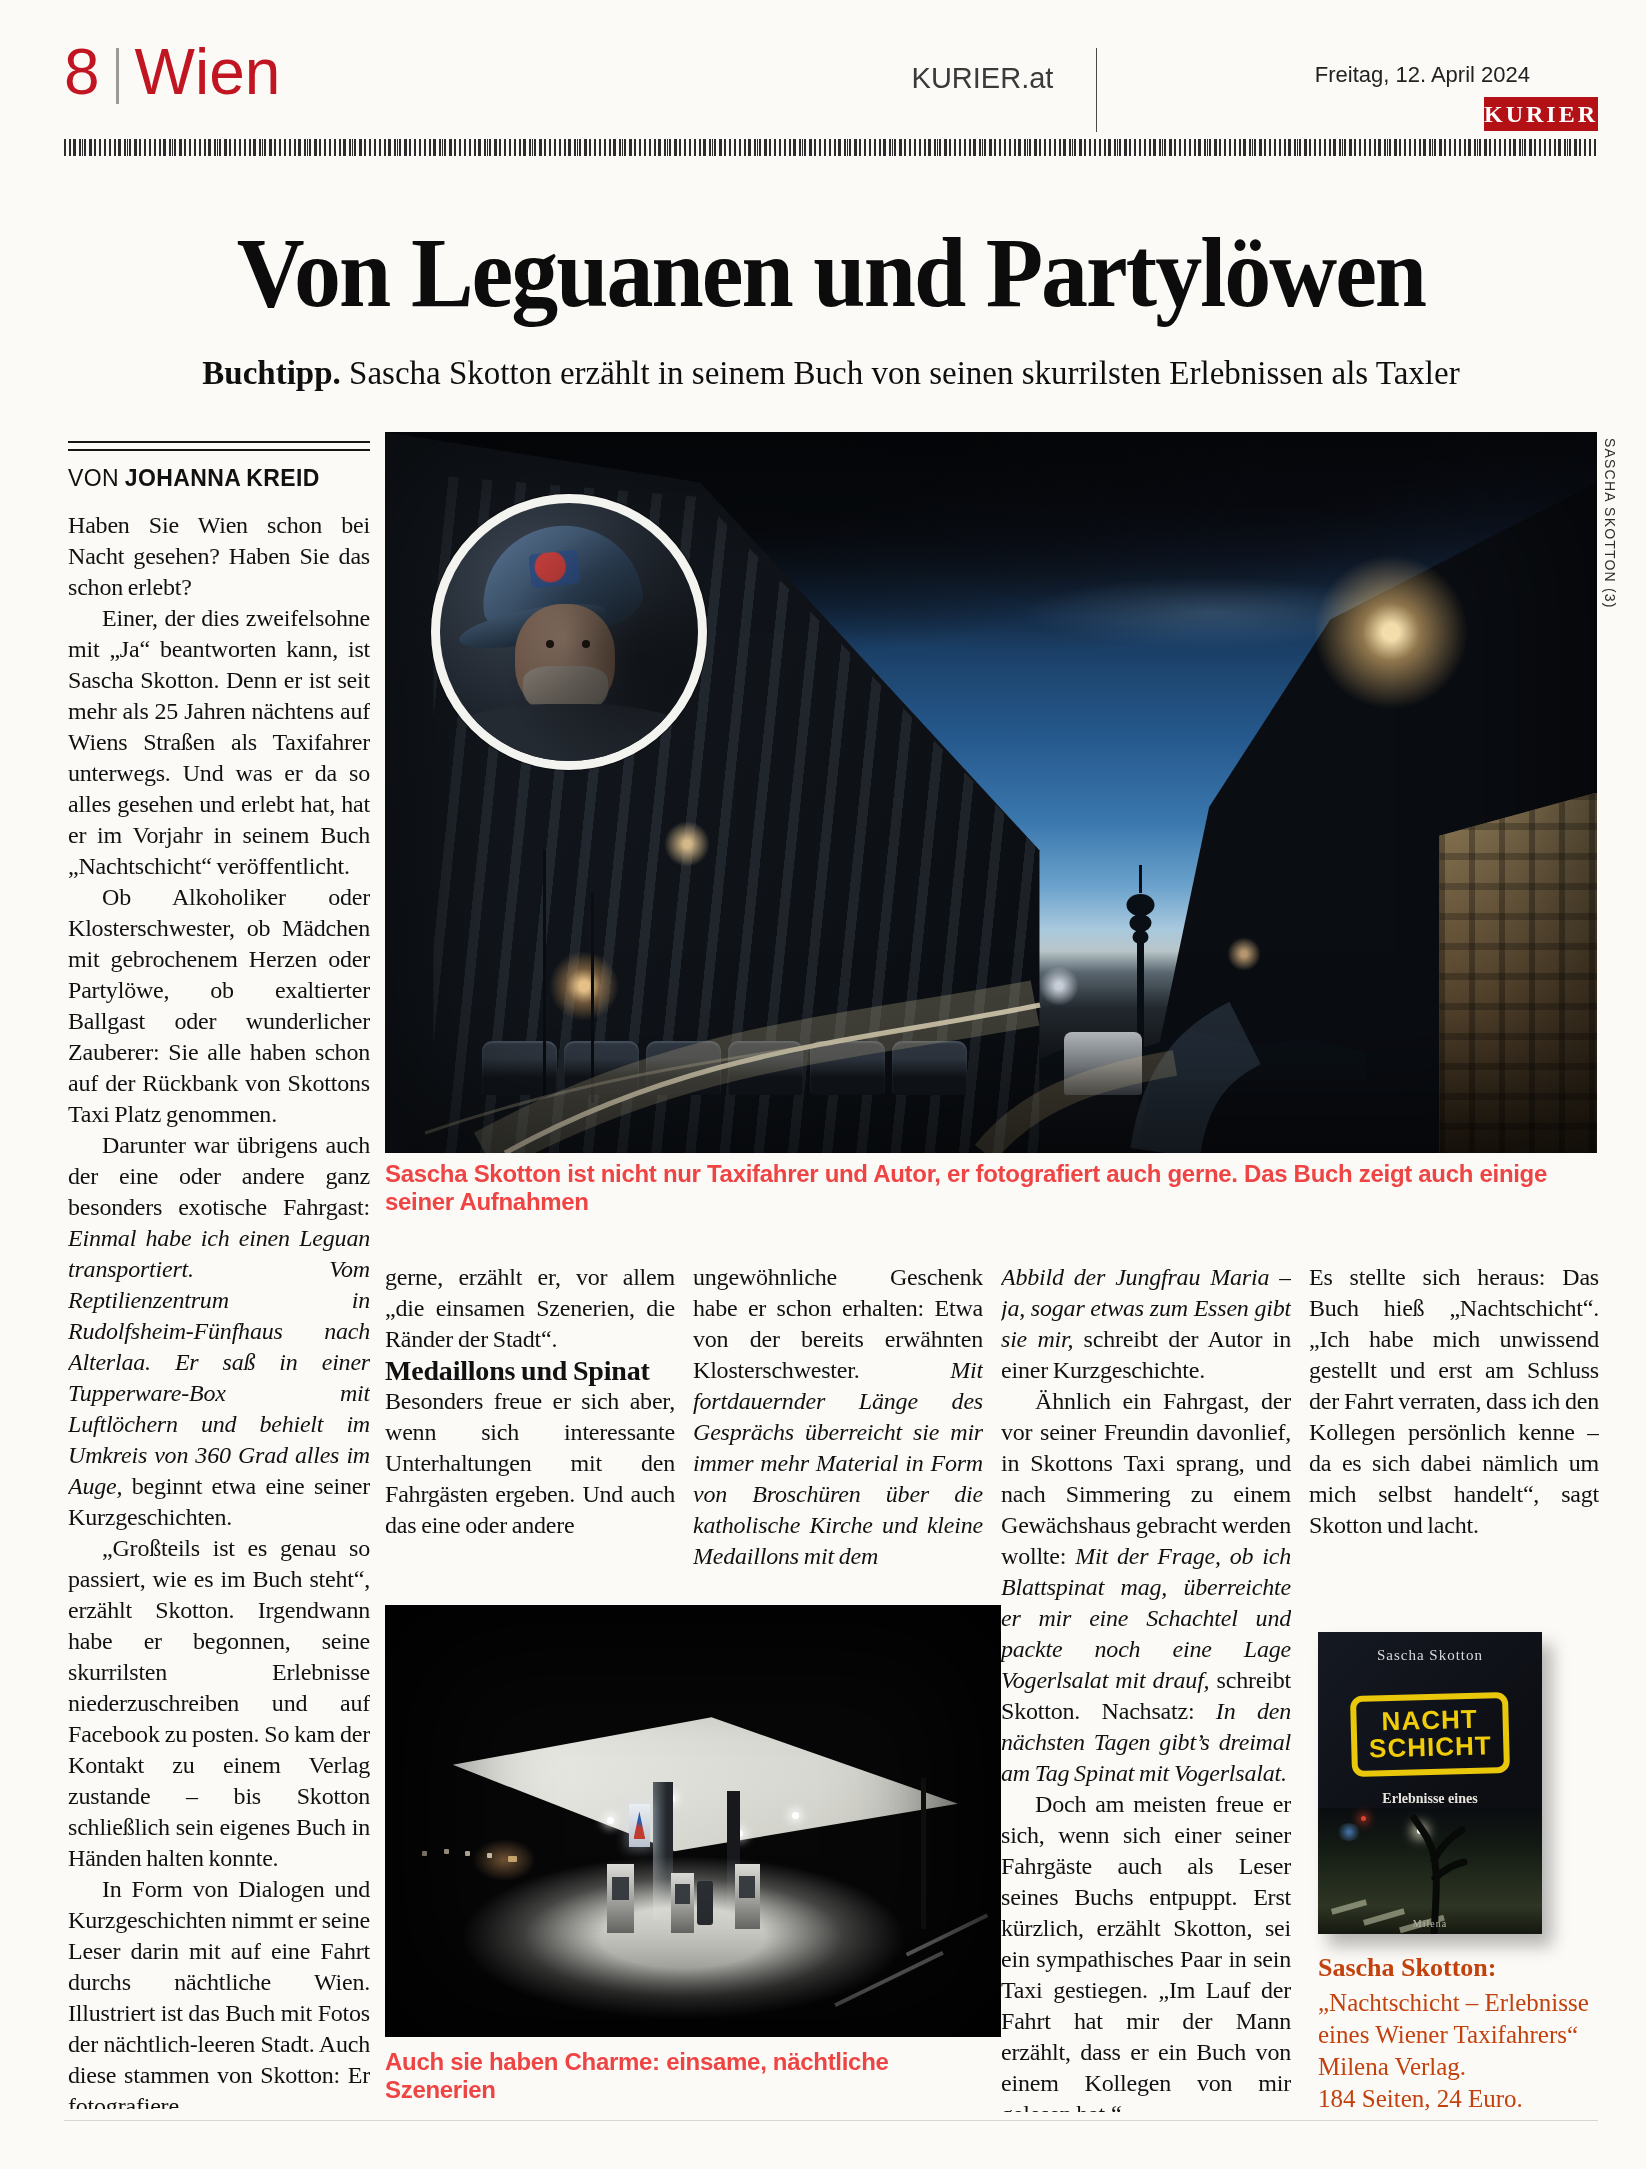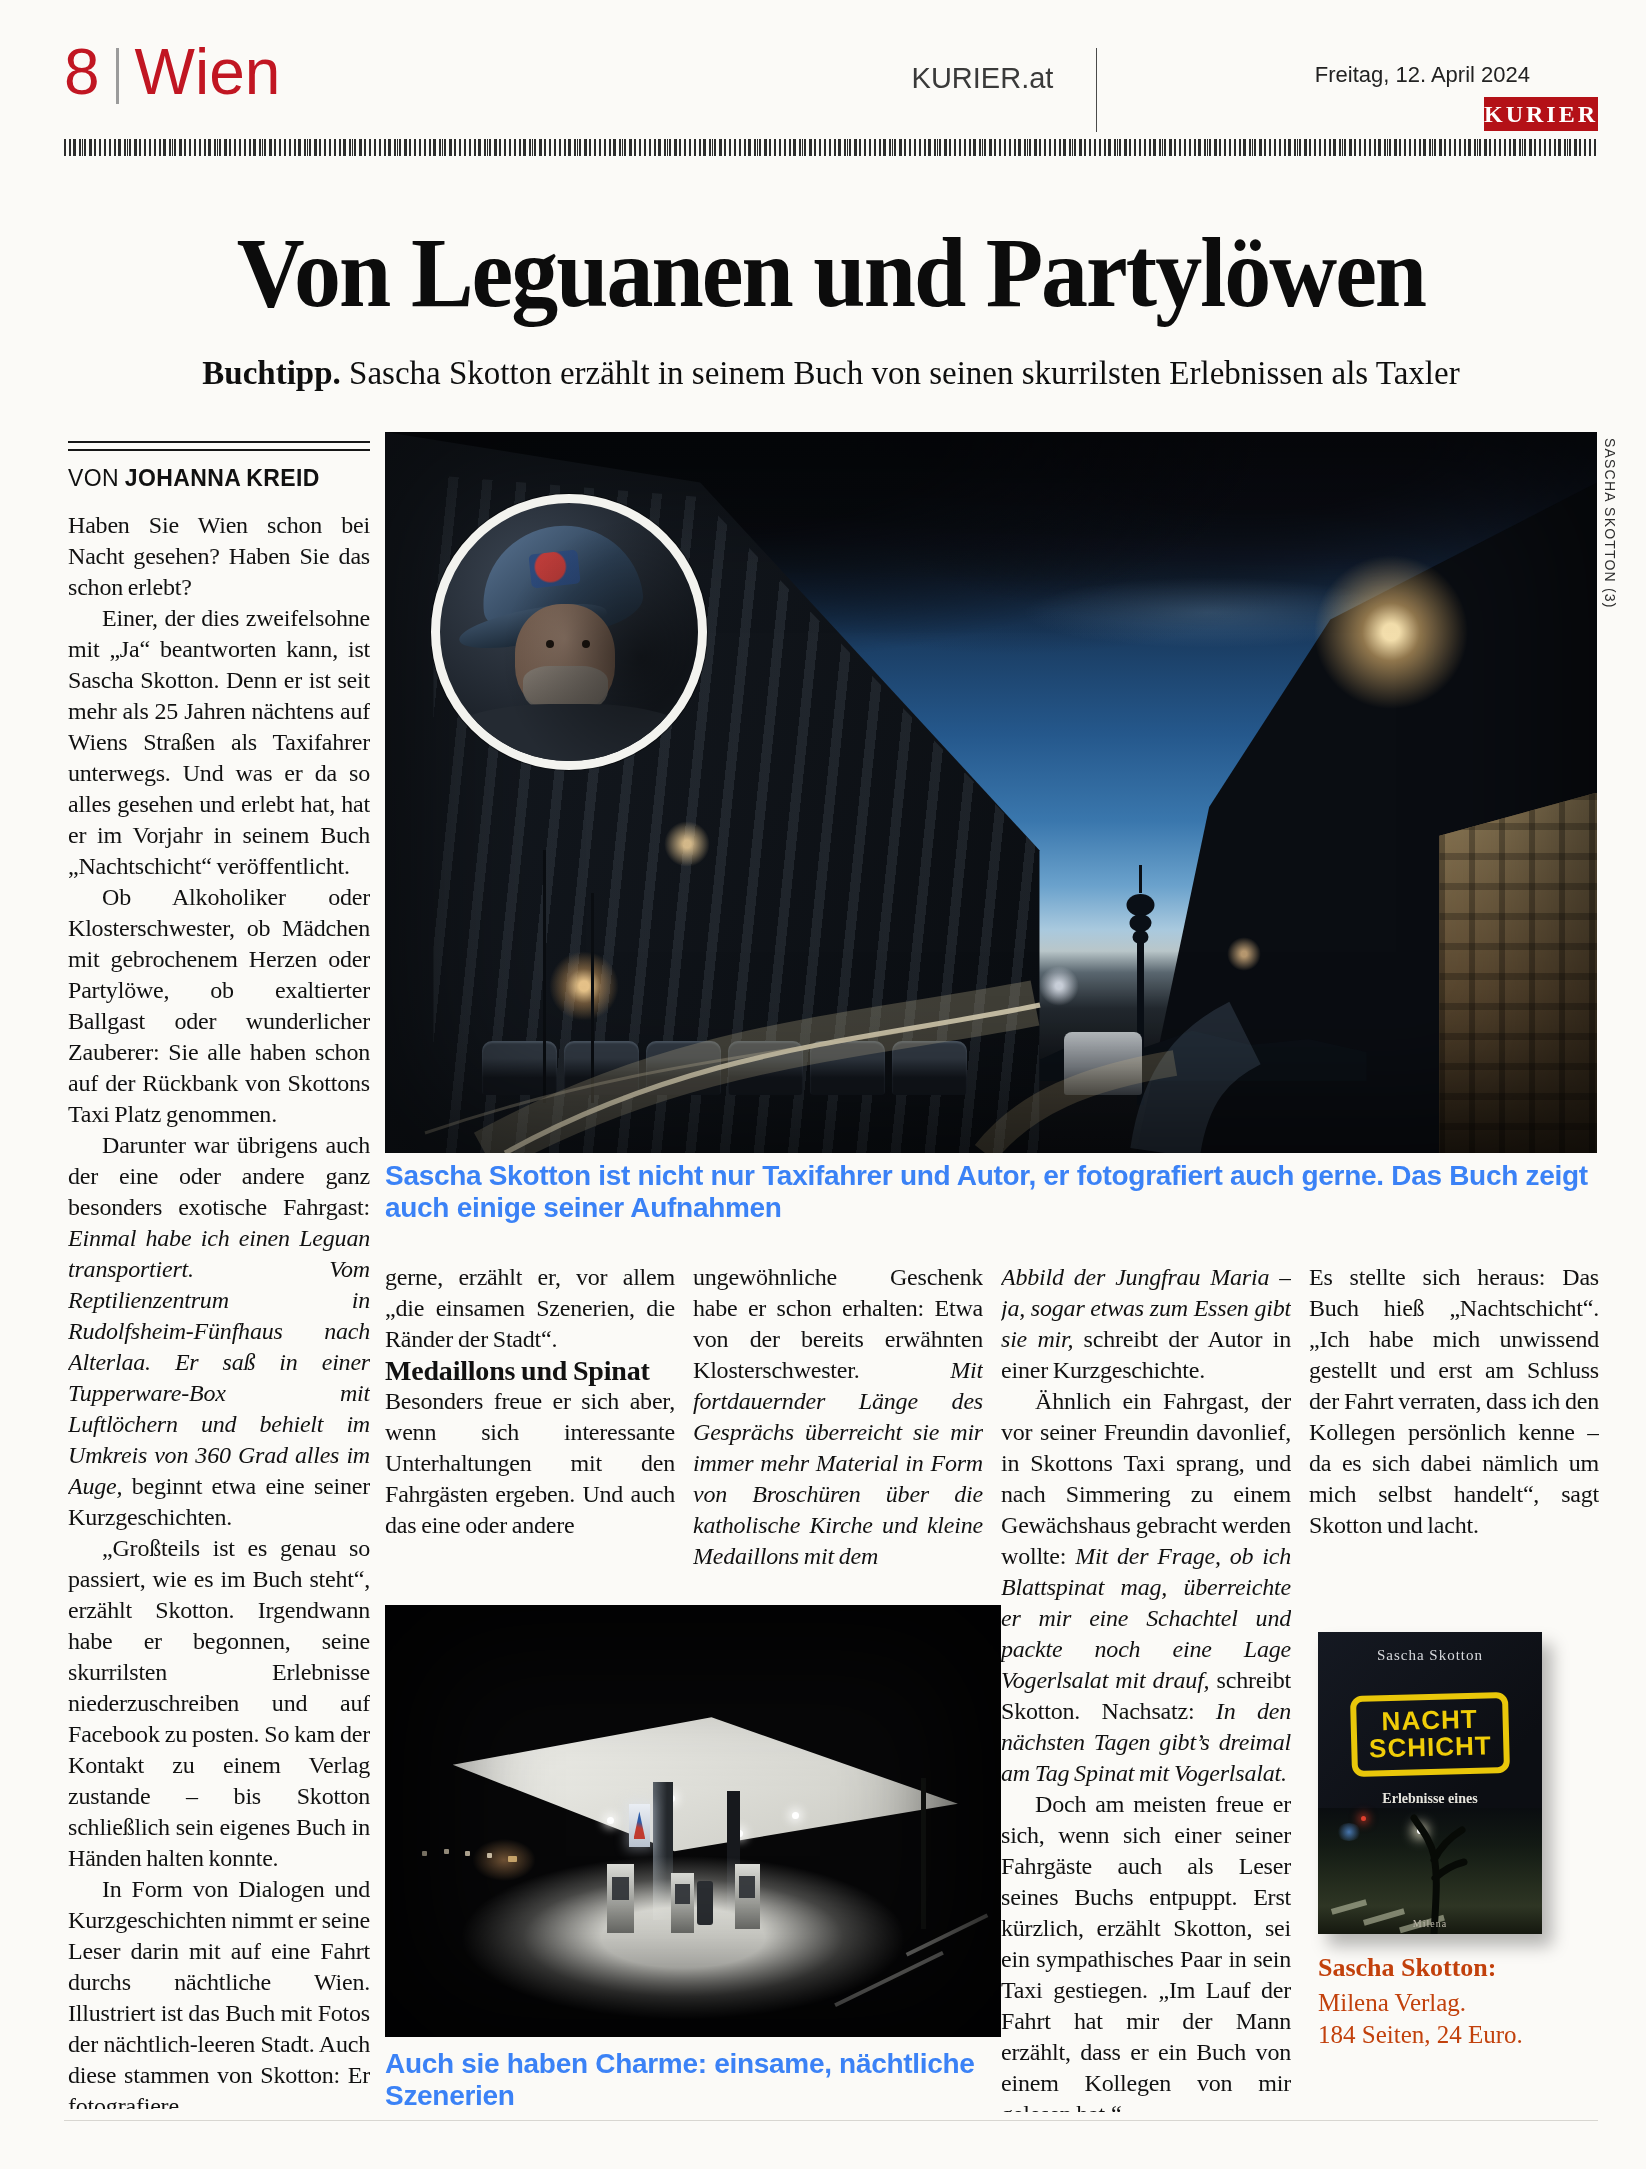--- a/index.html
+++ b/index.html
@@ -36,21 +36,21 @@
   #col3{left:693px;top:1262px;width:290px;height:330px;}
   #col4{left:1001px;top:1262px;width:290px;height:850px;}
   #col5{left:1309px;top:1262px;width:290px;height:330px;}
   .rule2{height:6px;border-top:2px solid #161616;border-bottom:2px solid #161616;margin-bottom:12px;}
   .byline{font-family:"Liberation Sans",sans-serif;font-size:23px;letter-spacing:.4px;
           margin-bottom:16px;text-align:left;}
   .byline b{font-weight:700;}
   .subhead{font-weight:700;font-size:28px;margin:16px 0 8px;text-align:left;text-indent:0;}
   
   .cap{position:absolute;font-family:"Liberation Sans",sans-serif;font-weight:700;
-       font-size:28px;letter-spacing:-0.3px;color:#3b82f6;}
+       font-size:24px;letter-spacing:-0.3px;color:#ef4444;}
   .credit{position:absolute;left:1602px;top:438px;writing-mode:vertical-rl;
        font-family:"Liberation Sans",sans-serif;font-size:14px;letter-spacing:1.2px;color:#2c2c2c;}
   
   #mainphoto{position:absolute;left:385px;top:432px;width:1212px;height:721px;overflow:hidden;background:#0b1016;}
   #mainphoto .sky{position:absolute;inset:0;
      background:linear-gradient(180deg,#0b0f15 0%,#101826 9%,#14253c 18%,#1b3f66 30%,#25588c 42%,
         #3a77ad 54%,#6ba2cc 63%,#a9c9de 69%,#b9c6c9 72%,#5a6770 75%,#23292f 80%,#101317 88%,#0c0e12 100%);}
   #mainphoto .clouds{position:absolute;left:0;top:0;width:100%;height:34%;
      background:radial-gradient(62% 130% at 28% 0%,rgba(7,9,13,.97) 30%,transparent 72%),
                 radial-gradient(55% 110% at 72% 4%,rgba(9,11,17,.95) 25%,transparent 70%),
@@ -310,18 +310,19 @@
       <div class="zebra" style="left:36%;top:90%;width:46px;"></div>
       <svg style="position:absolute;left:40%;top:0;" width="60" height="126" viewBox="0 0 60 126">
         <path d="M 26 126 C 28 90 30 70 26 48 C 22 30 12 20 6 10 M 26 52 C 34 36 44 28 54 22 M 27 70 C 38 60 48 56 56 54" stroke="#070a06" stroke-width="7" fill="none" stroke-linecap="round"></path>
       </svg>
       <div class="bc-milena">Milena</div>
     </div>
   </div>
 
   <div id="bookinfo">
     <div class="bname">Sascha Skotton:</div>
+    <div>„Nachtschicht – Erlebnisse eines Wiener Taxifahrers“</div>
     <div>Milena Verlag.</div>
     <div>184 Seiten, 24 Euro.</div>
   </div>
 
   <div class="footrule"></div>
 </div>
 
 </body></html>

